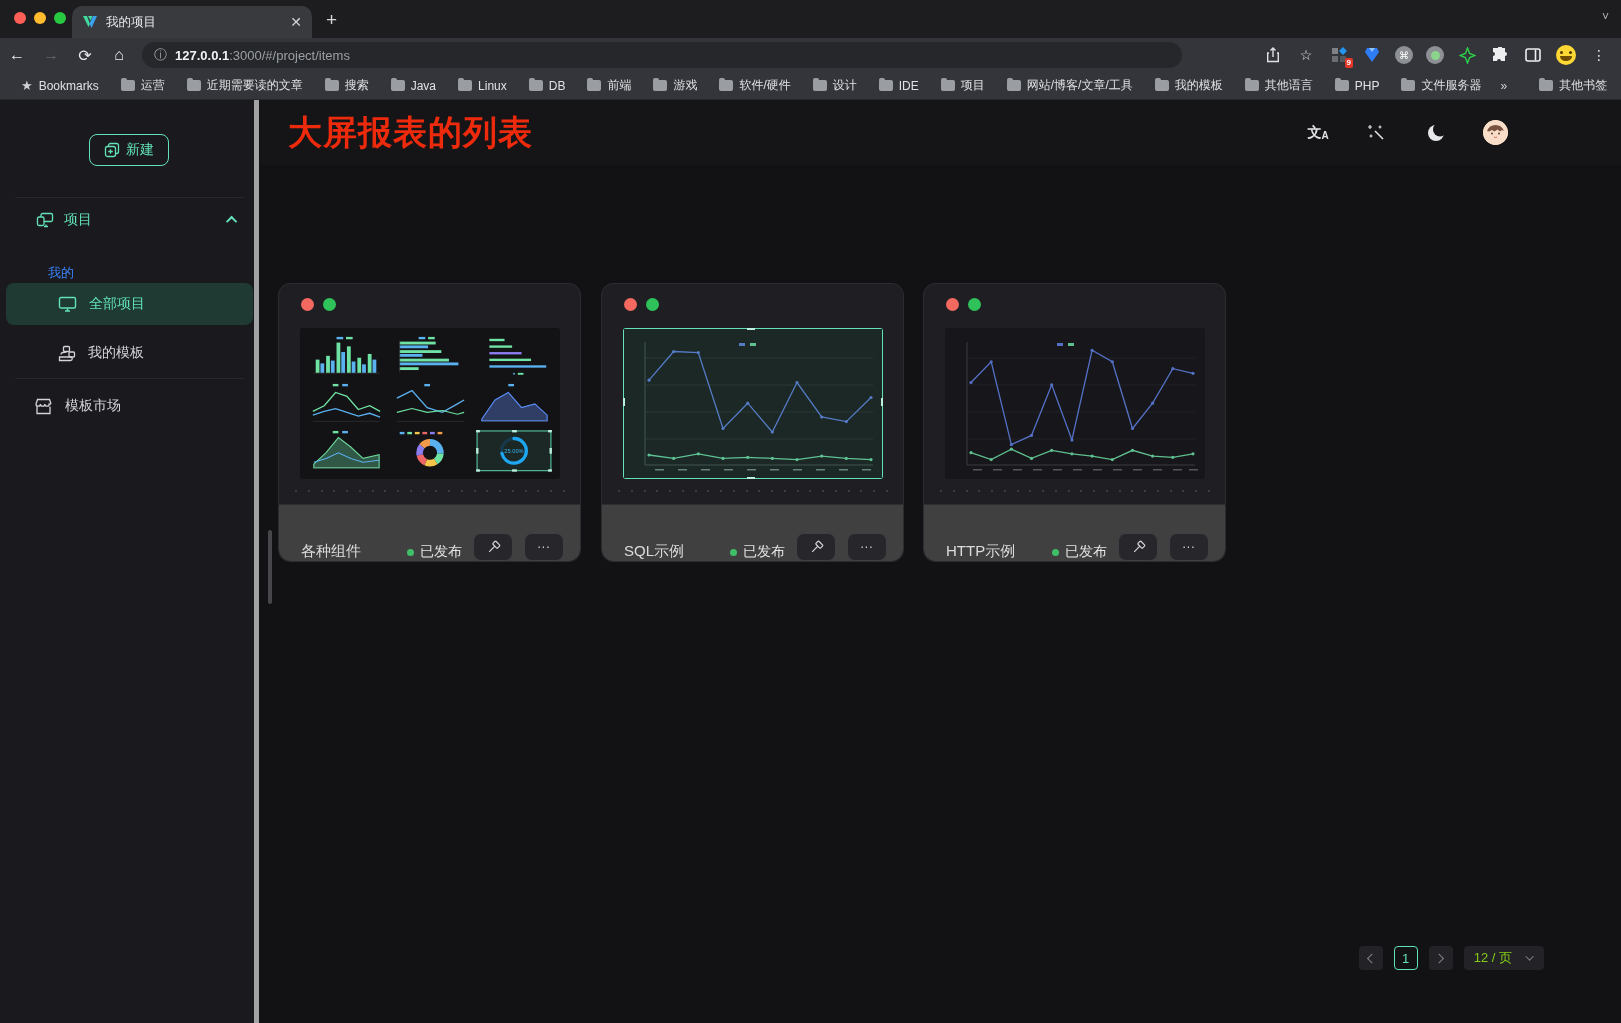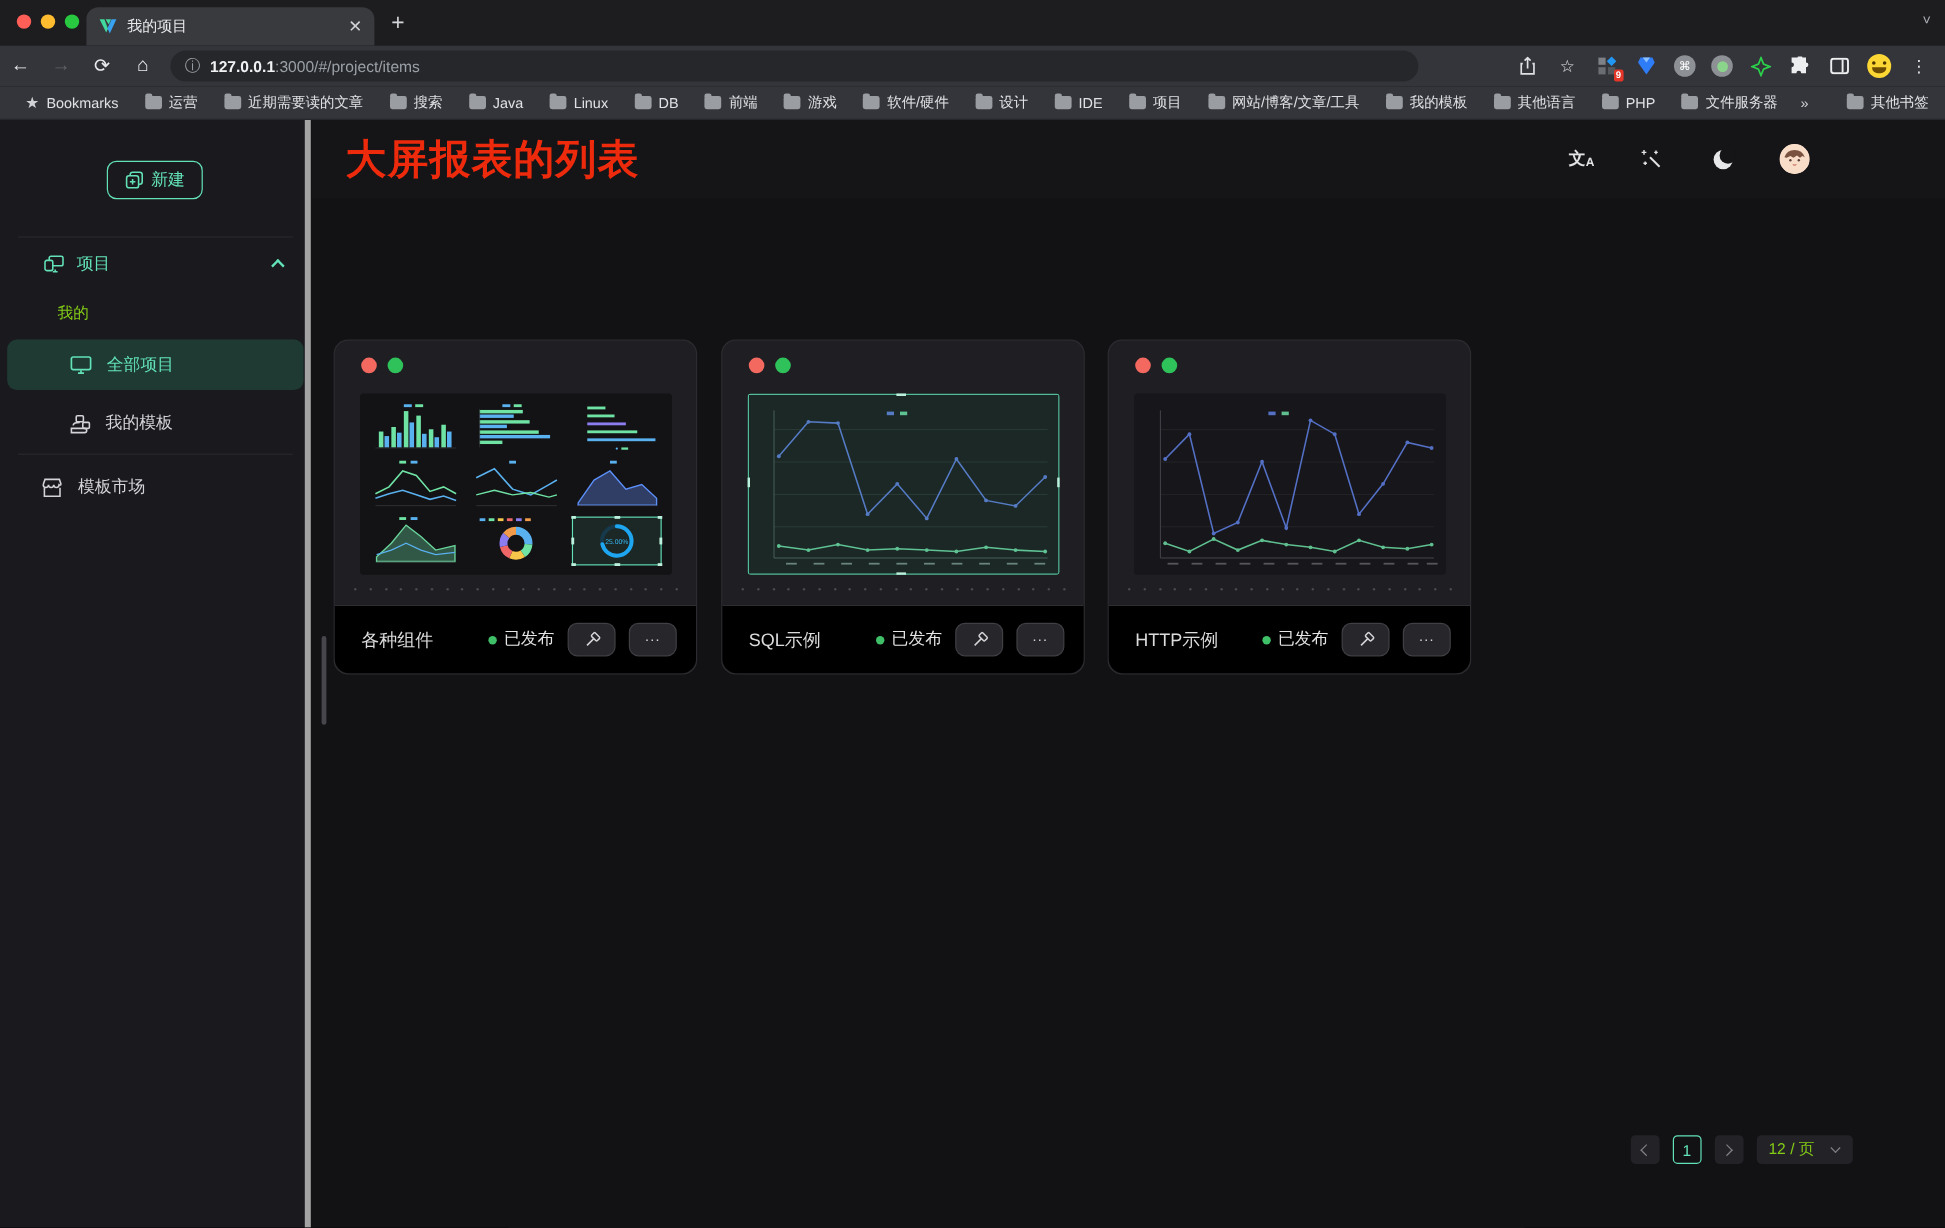--- a/index.html
+++ b/index.html
@@ -50,21 +50,21 @@
 
   
   .app{position:absolute;left:0;top:100px;width:1621px;height:923px;background:#121215;}
   .sidebar{position:absolute;left:0;top:0;width:259px;height:923px;background:#1a1a1e;border-right:5px solid #a3a3a3;}
   .btn-new{position:absolute;left:89px;top:34px;width:80px;height:32px;border:1px solid var(--accent);border-radius:8px;
            background:transparent;color:var(--accent);font-size:14px;display:flex;align-items:center;justify-content:center;gap:6px;}
   .sb-div{position:absolute;left:15px;width:229px;height:1px;background:#28282c;}
   .sb-group{position:absolute;left:0;top:103px;width:259px;height:34px;display:flex;align-items:center;color:var(--accent);font-size:14px;}
   .sb-group .gi{margin-left:36px;margin-right:10px;display:flex;}
   .chev-up{margin-left:auto;margin-right:22px;width:8px;height:8px;border-left:2px solid var(--accent);border-top:2px solid var(--accent);transform:rotate(45deg) translateY(2px);}
-  .sb-sub{position:absolute;left:48px;top:152px;color:#84cc16;font-size:13px;}
+  .sb-sub{position:absolute;left:48px;top:164px;color:#3b82f6;font-size:13px;}
   .sb-item{position:absolute;left:6px;width:247px;height:42px;border-radius:8px;display:flex;align-items:center;gap:12px;
            color:#d4d4d8;font-size:14px;padding-left:52px;}
   .sb-item.active{background:#1e3a33;color:var(--accent);}
   .sb-item-plain{position:absolute;left:0;width:282px;height:36px;display:flex;align-items:center;gap:12px;color:#d4d4d8;font-size:14px;padding-left:34px;}
   .sb-bottom{position:absolute;left:0;bottom:0;width:259px;height:88px;border-top:1px solid #28282c;}
   .sb-foot-btn{position:absolute;top:18px;height:31px;background:#232327;border-radius:6px;display:flex;align-items:center;
                justify-content:center;gap:7px;color:#d4d4d8;font-size:13.5px;}
 
   .main-header{position:absolute;left:260px;top:0;width:1361px;height:65px;background:#151518;display:flex;align-items:center;}
   .page-title{margin-left:28px;font-size:34px;font-weight:700;color:var(--title-red);letter-spacing:1px;}
@@ -76,22 +76,22 @@
 
   .content{position:absolute;left:260px;top:65px;width:1361px;height:858px;background:#121215;}
 
   .card{position:absolute;top:118px;width:303px;height:279px;background:#1f1f23;border:1px solid #2c2c30;border-radius:12px;}
   .card-dots{position:absolute;left:22px;top:14px;display:flex;gap:9px;}
   .card-dots i{width:13px;height:13px;border-radius:50%;}
   .cd-red{background:#f36960;} .cd-green{background:#2fc25b;}
   .thumb{position:absolute;left:21px;top:44px;width:260px;height:151px;background:#131316;border-radius:3px;overflow:hidden;}
   .dotline{position:absolute;left:16px;top:206px;width:270px;display:flex;justify-content:space-between;}
   .dotline i{width:2px;height:2px;border-radius:50%;background:#4a4a4e;}
-  .card-footer{position:absolute;left:0;bottom:0;width:100%;height:57px;background:#000000;border-top:1px solid #2e2e32;
-               border-radius:0 0 12px 12px;display:flex;align-items:center;padding:0 16px 0 22px;}
+  .card-footer{position:absolute;left:0;bottom:0;width:100%;height:57px;background:#404040;border-top:1px solid #2e2e32;
+               border-radius:0 0 12px 12px;display:flex;align-items:flex-end;padding:0 16px 0 22px;}
   .proj-name{color:#dcdcde;font-size:15px;}
   .status{margin-left:auto;display:flex;align-items:center;gap:6px;color:#e4e4e6;font-size:14px;}
   .status i{width:7px;height:7px;border-radius:50%;background:var(--status-green);}
   .mini-btn{width:40px;height:28px;border:1px solid #3f3f44;border-radius:8px;background:#27272b;display:flex;
             align-items:center;justify-content:center;margin-left:11px;color:#d5d5d8;}
   .mini-btn .ellip{letter-spacing:1px;font-size:12px;line-height:1;position:relative;top:-3px;color:#d5d5d8;}
 
   .thumb-grid{position:absolute;inset:0;display:grid;grid-template-columns:repeat(3,1fr);grid-template-rows:repeat(3,1fr);
               gap:6px;padding:7px;}
   .cell{width:100%;height:100%;}

